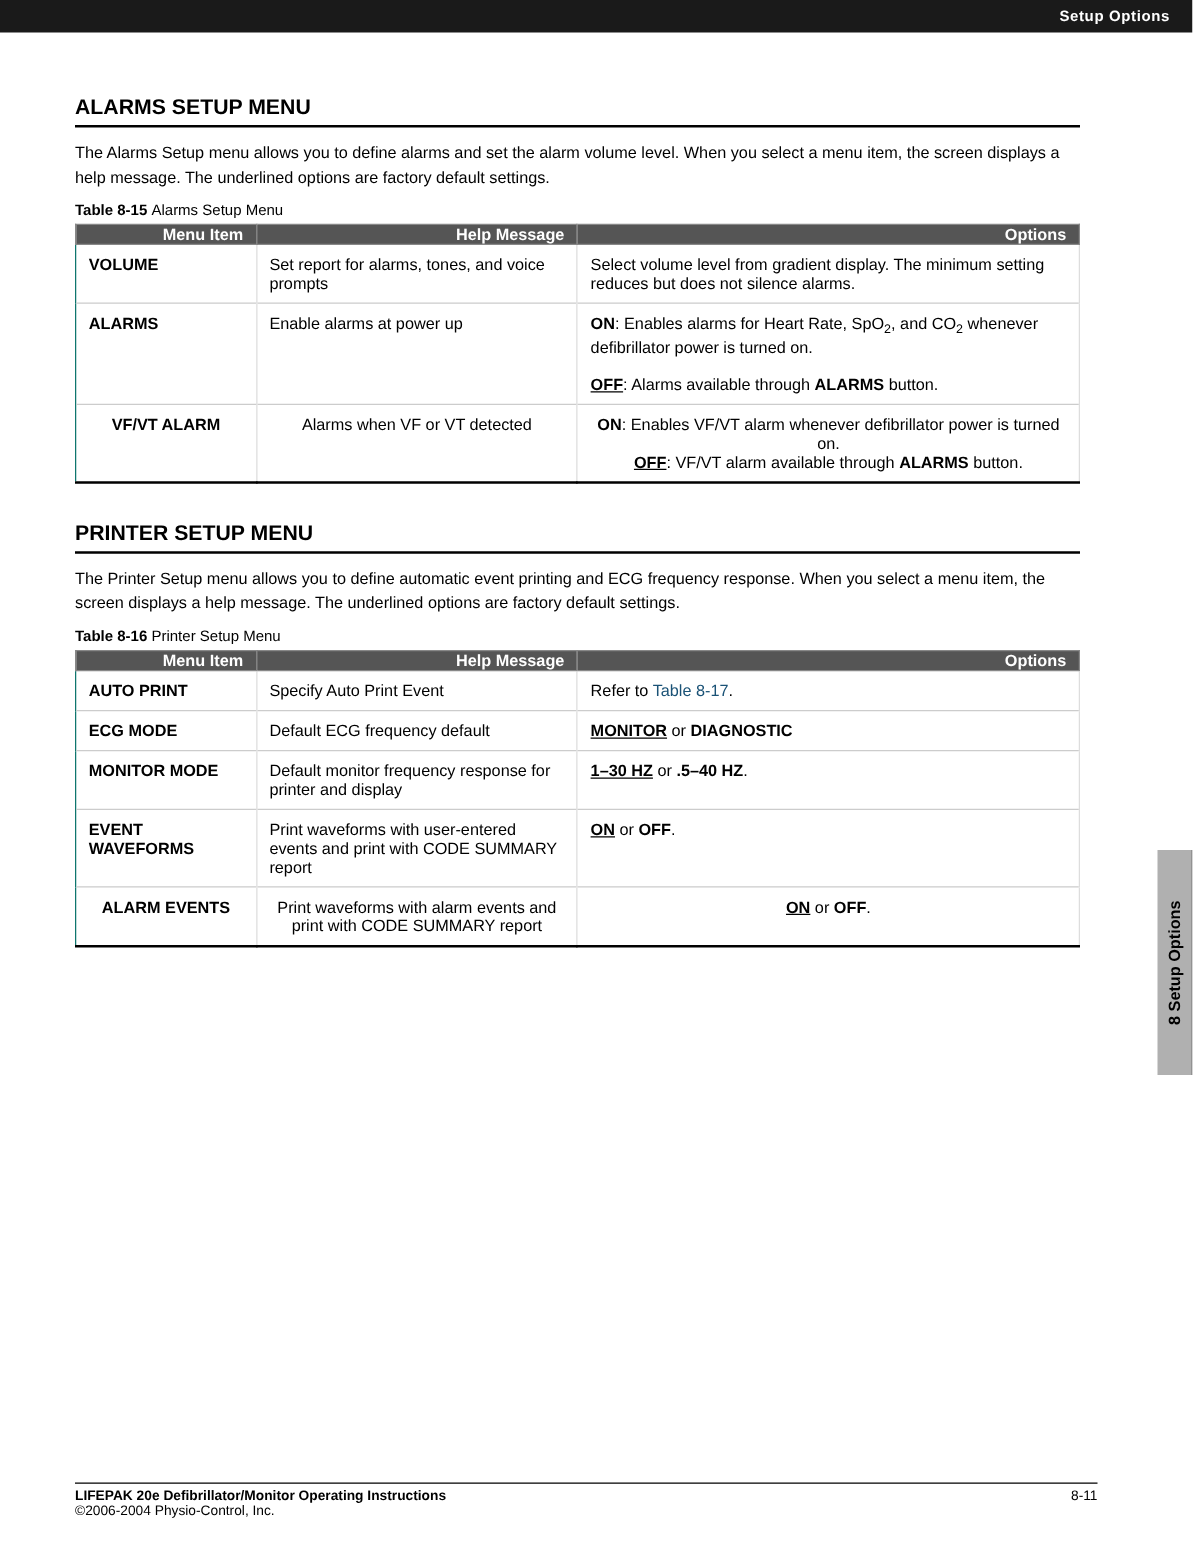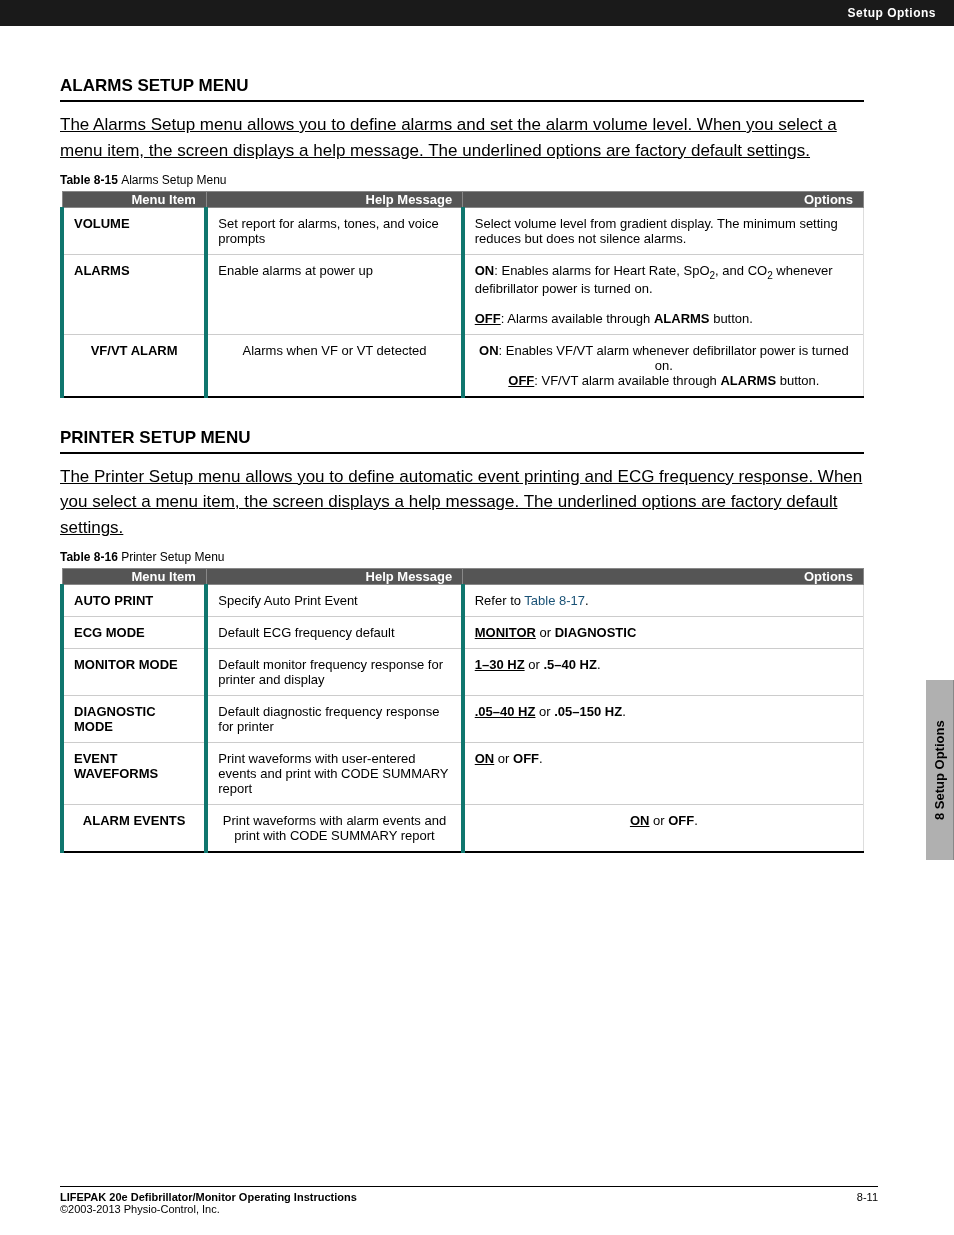--- a/index.html
+++ b/index.html
@@ -54,24 +54,23 @@
       font-size: 17px;
       font-weight: bold;
       text-transform: uppercase;
       border-bottom: 2px solid #000;
       padding-bottom: 4px;
       margin-bottom: 10px;
       margin-top: 30px;
     }
 
     .section-intro {
-      font-size: 17px;
+      font-size: 13px;
       line-height: 1.5;
       margin-bottom: 10px;
-      text-decoration: underline;
     }
 
     
     .table-caption {
       font-size: 12px;
       margin-bottom: 4px;
       font-weight: normal;
     }
     .table-caption strong {
       font-weight: bold;
@@ -93,21 +92,21 @@
       text-align: right;
       font-weight: bold;
       border: 1px solid #888;
     }
     .setup-table tbody tr {
       border-bottom: 1px solid #ccc;
     }
     .setup-table tbody td {
       padding: 8px 10px;
       vertical-align: top;
-      border-left: 4px solid #0f766e;
+      border-left: 1px solid #0f766e;
       border-right: 1px solid #ddd;
       margin-top: 22px;
     }
     .setup-table tbody tr:last-child {
       border-bottom: 2px solid #000;
       text-align: center;
     }
     .setup-table tbody tr:first-child td {
       border-top: none;
     }
@@ -223,25 +222,20 @@
           <td>Default ECG frequency default</td>
           <td><span class="underline bold">MONITOR</span> or <strong>DIAGNOSTIC</strong></td>
         </tr>
 
         <tr>
           <td><strong>MONITOR MODE</strong></td>
           <td>Default monitor frequency response for printer and display</td>
           <td><span class="underline bold">1–30 HZ</span> or <strong>.5–40 HZ</strong>.</td>
         </tr>
 
-        <tr>
-          <td><strong>DIAGNOSTIC MODE</strong></td>
-          <td>Default diagnostic frequency response for printer</td>
-          <td><span class="underline bold">.05–40 HZ</span> or <strong>.05–150 HZ</strong>.</td>
-        </tr>
 
         <tr>
           <td><strong>EVENT<br>WAVEFORMS</strong></td>
           <td>Print waveforms with user-entered events and print with CODE SUMMARY report</td>
           <td><span class="underline bold">ON</span> or <strong>OFF</strong>.</td>
         </tr>
 
         <tr>
           <td><strong>ALARM EVENTS</strong></td>
           <td>Print waveforms with alarm events and print with CODE SUMMARY report</td>
@@ -249,16 +243,16 @@
         </tr>
       </tbody>
     </table>
   </div>
 
 </div>
 
 <div class="footer">
   <div>
     <strong>LIFEPAK 20e Defibrillator/Monitor Operating Instructions</strong><br>
-    <span>©2003-2013 Physio-Control, Inc.</span>
+    <span>©2006-2004 Physio-Control, Inc.</span>
   </div>
   <div>8-11</div>
 </div>
 
 </body></html>

